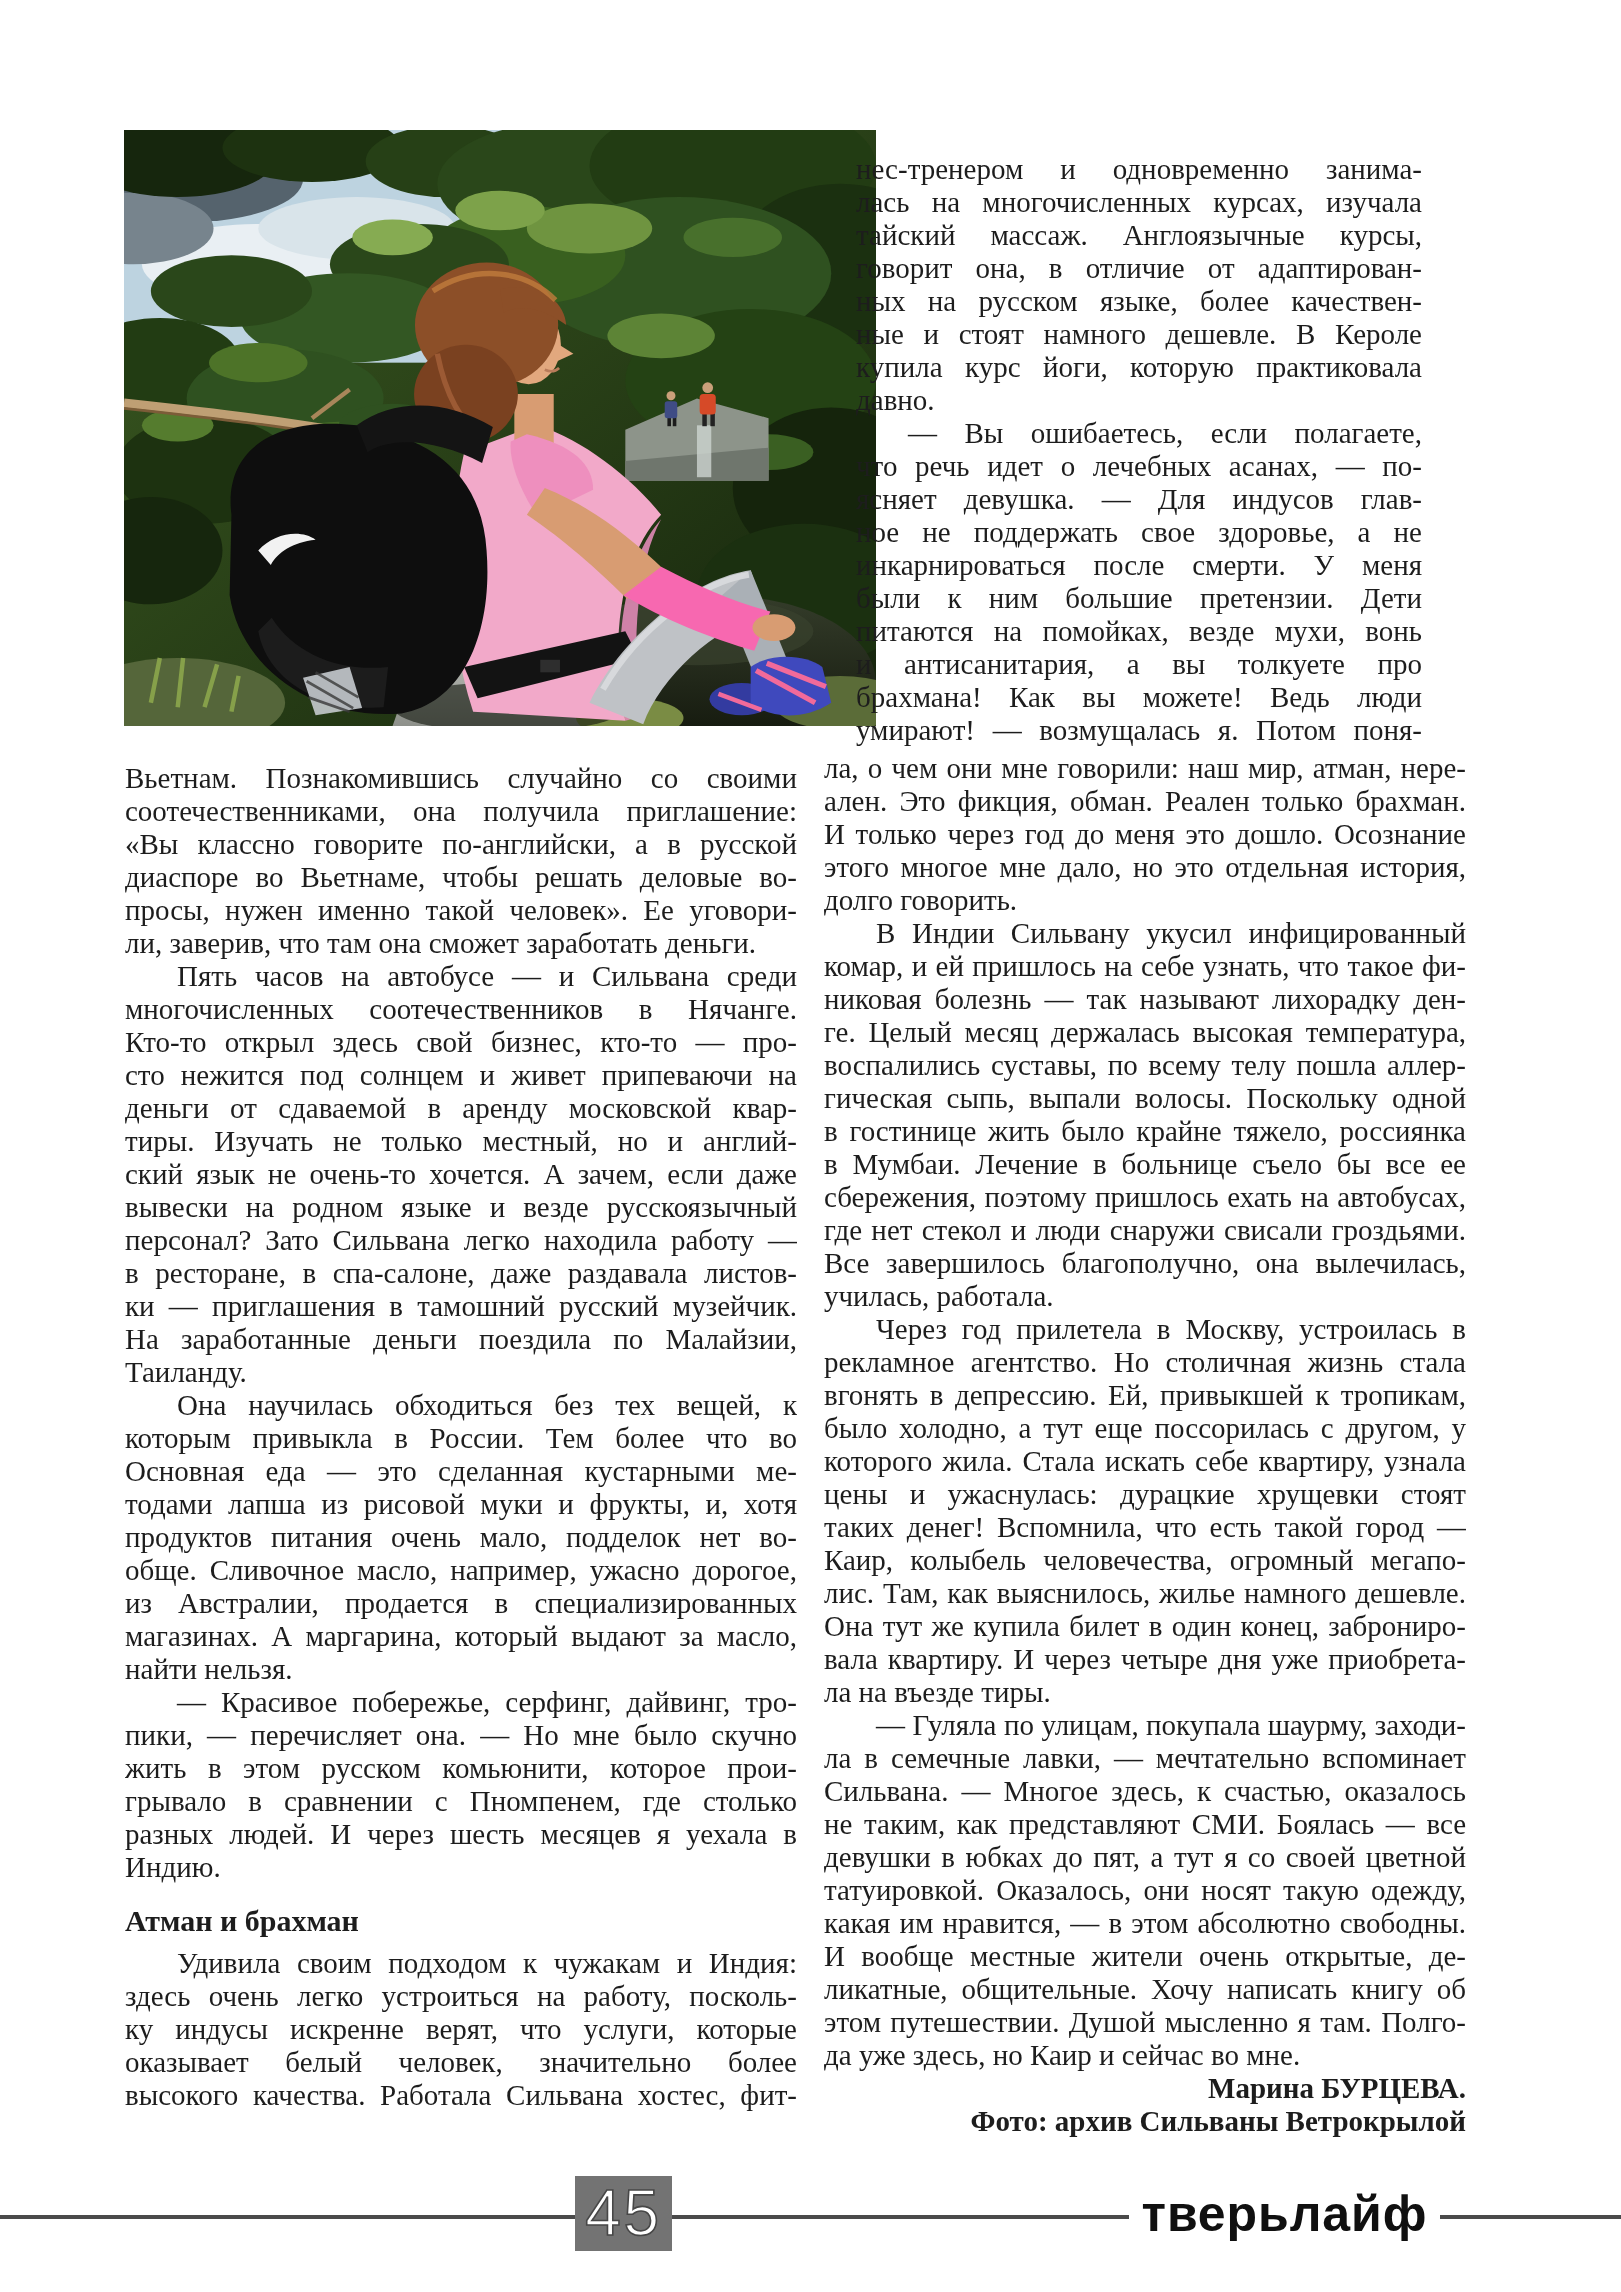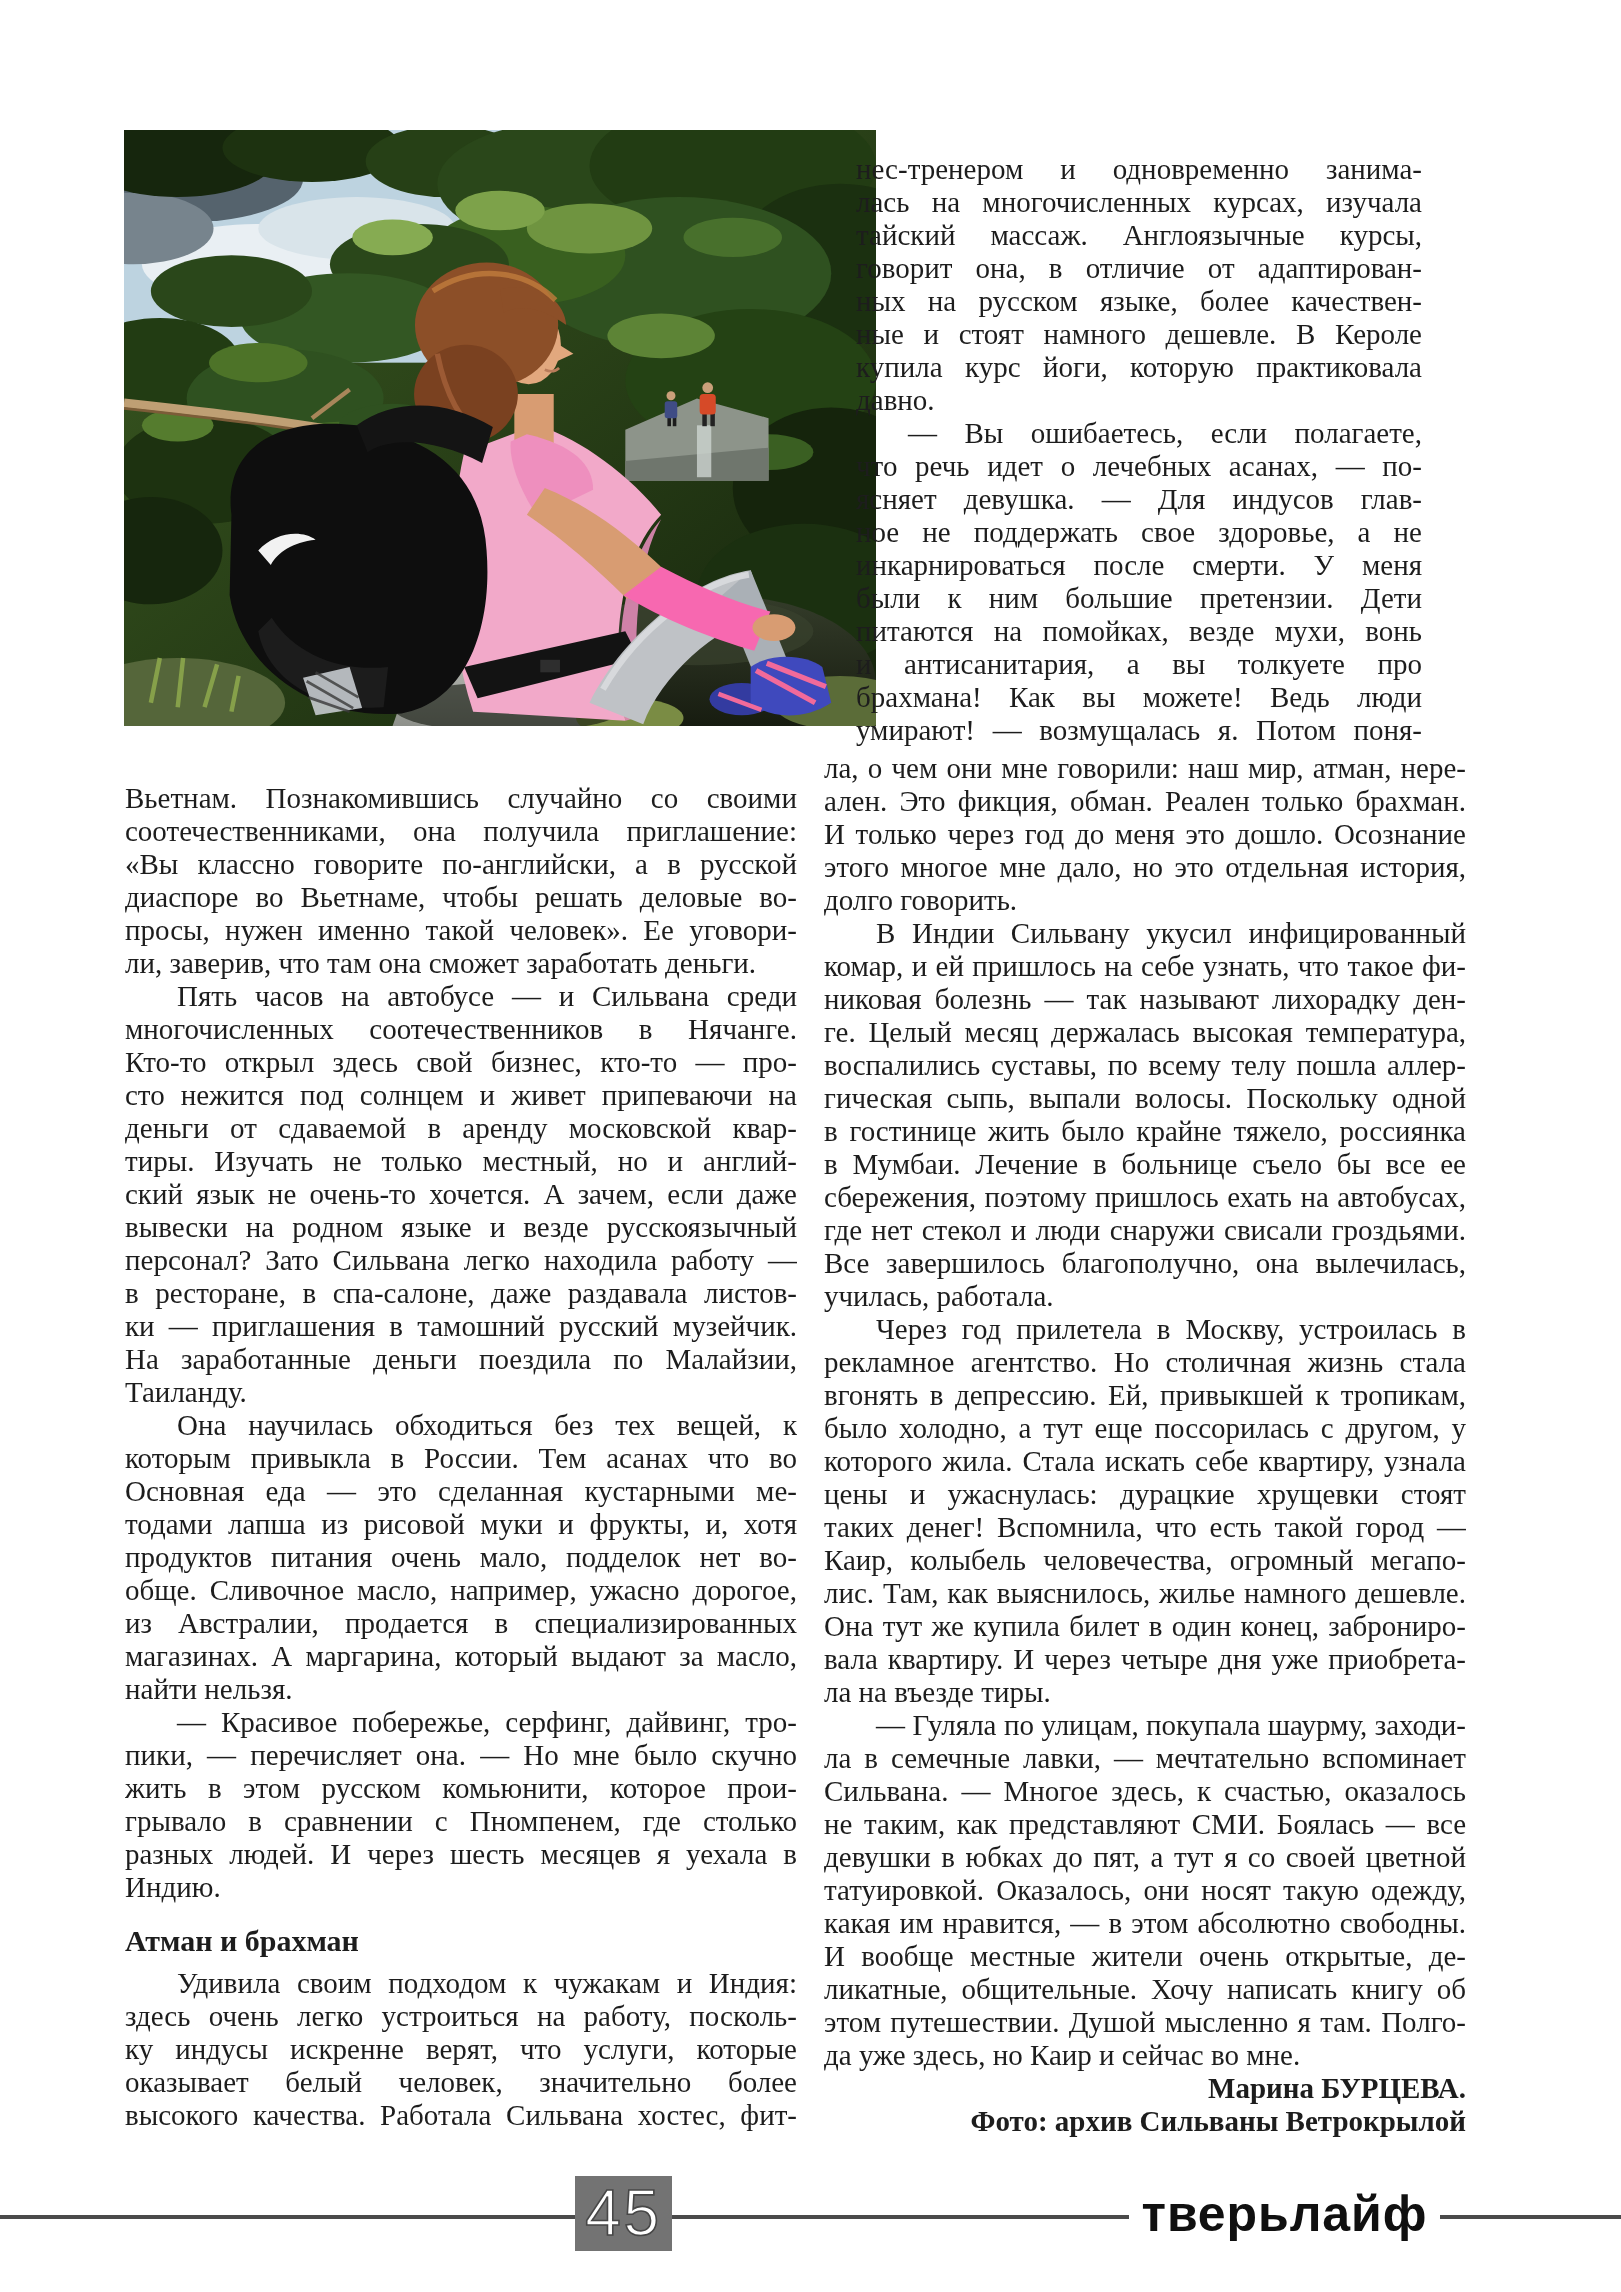--- a/index.html
+++ b/index.html
@@ -3,21 +3,21 @@
 <meta charset="utf-8">
 <style>
   html,body{margin:0;padding:0;background:#ffffff;}
   .page{
     position:relative; width:1621px; height:2293px; background:#ffffff;
     font-family:"Liberation Serif", serif; color:#1d1d1d; overflow:hidden;
   }
   figure.photo{position:absolute; left:124px; top:130px; width:752px; height:596px; margin:0;}
   figure.photo svg{display:block; width:100%; height:100%;}
   .col{position:absolute; font-size:29px;}
-  #col-left{left:125px; top:782px; width:672px;}
+  #col-left{left:125px; top:762px; width:672px;}
   #col-right-narrow{left:856px; top:153px; width:566px;}
   #col-right-wide{left:824px; top:752px; width:642px;}
   .line{height:33px; line-height:33px; text-align:justify; overflow:hidden; white-space:normal;}
   .line::after{content:""; display:inline-block; width:100%; height:0;}
   .line.noj{text-align:left;}
   .line.noj::after{content:none;}
   .line.indent{text-indent:52px;}
   .line.right{text-align:right; font-weight:bold;}
   .line.right::after{content:none;}
   .heading{
@@ -192,21 +192,21 @@
       <div class="line">деньги от сдаваемой в аренду московской квар-</div>
       <div class="line">тиры. Изучать не только местный, но и англий-</div>
       <div class="line">ский язык не очень-то хочется. А зачем, если даже</div>
       <div class="line">вывески на родном языке и везде русскоязычный</div>
       <div class="line">персонал? Зато Сильвана легко находила работу —</div>
       <div class="line">в ресторане, в спа-салоне, даже раздавала листов-</div>
       <div class="line">ки — приглашения в тамошний русский музейчик.</div>
       <div class="line">На заработанные деньги поездила по Малайзии,</div>
       <div class="line noj">Таиланду.</div>
       <div class="line indent">Она научилась обходиться без тех вещей, к</div>
-      <div class="line">которым привыкла в России. Тем асанах что во</div>
+      <div class="line">которым привыкла в России. Тем более что во</div>
       <div class="line">Основная еда — это сделанная кустарными ме-</div>
       <div class="line">тодами лапша из рисовой муки и фрукты, и, хотя</div>
       <div class="line">продуктов питания очень мало, подделок нет во-</div>
       <div class="line">обще. Сливочное масло, например, ужасно дорогое,</div>
       <div class="line">из Австралии, продается в специализированных</div>
       <div class="line">магазинах. А маргарина, который выдают за масло,</div>
       <div class="line noj">найти нельзя.</div>
       <div class="line indent">— Красивое побережье, серфинг, дайвинг, тро-</div>
       <div class="line">пики, — перечисляет она. — Но мне было скучно</div>
       <div class="line">жить в этом русском комьюнити, которое прои-</div>

